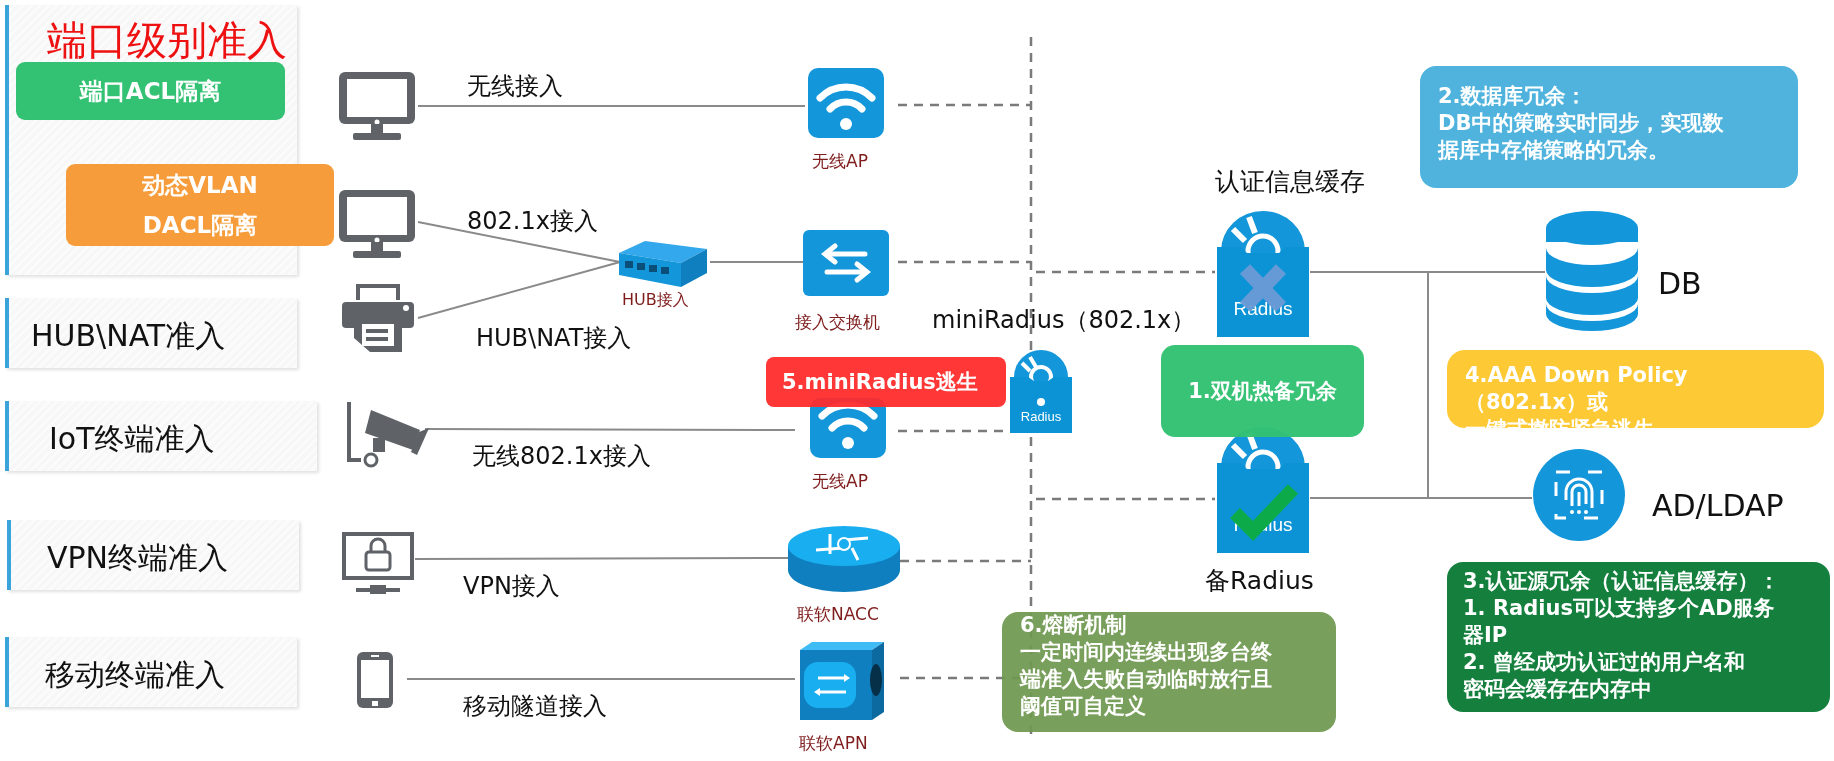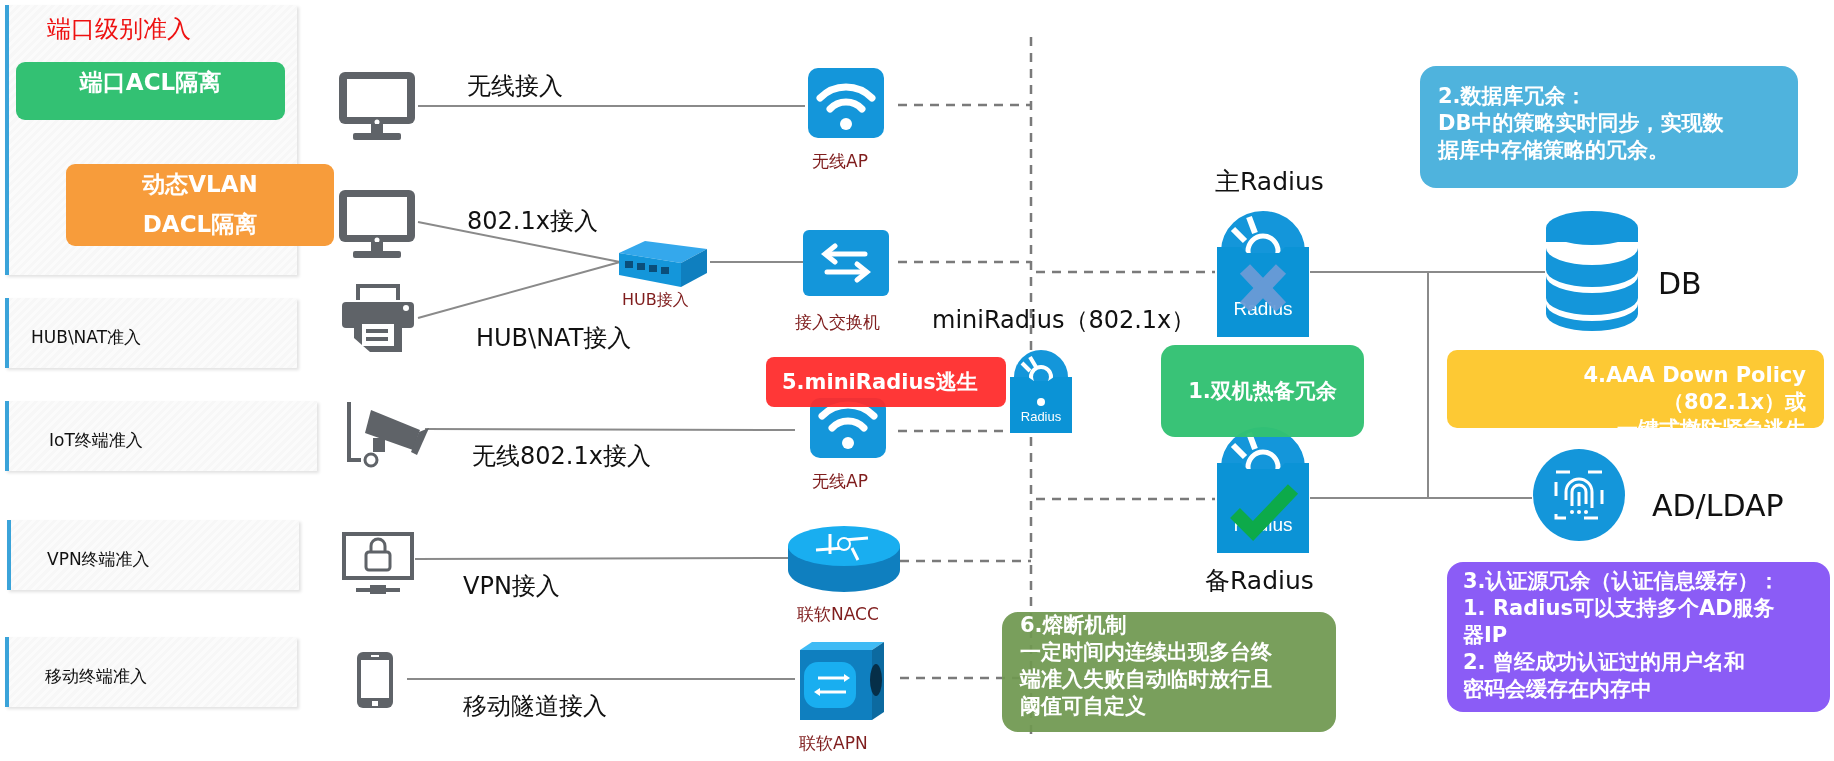--- a/index.html
+++ b/index.html
@@ -1,21 +1,21 @@
 <!DOCTYPE html>
 <html><head>
 <meta charset="utf-8">
 <style>
   html,body{margin:0;padding:0;background:#fff;}
   body{width:1834px;height:761px;position:relative;overflow:hidden;font-family:"DejaVu Sans","Liberation Sans",sans-serif;}
   .abs{position:absolute;}
   svg.lines{position:absolute;left:0;top:0;}
   .leftbox{position:absolute;background:repeating-linear-gradient(135deg,#f7f7f7 0 3px,#fbfbfb 3px 6px);border-left:4px solid #3aa3d9;box-shadow:2px 2px 3px rgba(0,0,0,0.12);}
-  .leftlabel{position:absolute;font-size:17px;color:#111;white-space:nowrap;margin-top:10px;}
-  .pill{position:absolute;border-radius:9px;color:#fff;font-weight:bold;display:flex;flex-direction:column;align-items:center;justify-content:flex-start;font-size:23px;line-height:40px;}
+  .leftlabel{position:absolute;font-size:30px;color:#111;white-space:nowrap;}
+  .pill{position:absolute;border-radius:9px;color:#fff;font-weight:bold;display:flex;flex-direction:column;align-items:center;justify-content:center;font-size:23px;line-height:40px;}
   .conn{position:absolute;font-size:24px;color:#111;white-space:nowrap;}
   .devlabel{position:absolute;font-size:17px;color:#7f1d1d;white-space:nowrap;text-align:center;}
   .note{position:absolute;border-radius:16px;color:#fff;font-weight:bold;font-size:21px;line-height:27px;padding:0 18px;box-sizing:border-box;white-space:pre-line;}
   .big{position:absolute;font-size:25px;color:#111;white-space:nowrap;}
 </style>
 </head>
 <body>
 
 <svg class="lines" width="1834" height="761">
   <g stroke="#8a8a8a" stroke-width="2" fill="none">
@@ -36,21 +36,21 @@
     <line x1="898" y1="262" x2="1031" y2="262"></line>
     <line x1="1036" y1="272" x2="1215" y2="272"></line>
     <line x1="898" y1="431" x2="1010" y2="431"></line>
     <line x1="1036" y1="499" x2="1215" y2="499"></line>
     <line x1="900" y1="561" x2="1031" y2="561"></line>
     <line x1="900" y1="678" x2="1031" y2="678"></line>
   </g>
 </svg>
 
 <div class="leftbox" style="left:5px;top:5px;width:288px;height:270px;">
-  <div class="abs" style="left:38px;top:8px;font-size:24px;color:#ee1111;">端口级别准入</div>
+  <div class="abs" style="left:38px;top:8px;font-size:40px;color:#ee1111;">端口级别准入</div>
 </div>
 <div class="pill" style="left:16px;top:62px;width:269px;height:58px;background:#33c173;">
   <span>端口ACL隔离</span>
 </div>
 <div class="pill" style="left:19px;top:164px;width:268px;height:82px;background:#f79c3b;margin-left:47px;">
   <span>动态VLAN</span>
   <span>DACL隔离</span>
 </div>
 
 <div class="leftbox" style="left:5px;top:298px;width:288px;height:70px;">
@@ -189,21 +189,21 @@
 <div class="big" style="left:932px;top:304px;font-size:24px;">miniRadius（802.1x）</div>
 <svg class="abs" style="left:1008px;top:347px;" width="66" height="86">
   <path d="M6 30 A27 27 0 0 1 60 30 L60 40 L6 40 Z" fill="#1496da"></path>
   <circle cx="33" cy="30" r="10" fill="none" stroke="#fff" stroke-width="4"></circle>
   <path d="M14 16 L22 24 M22 10 L28 20" stroke="#fff" stroke-width="4"></path>
   <path d="M2 30 L20 30 L26 34 L40 34 L46 30 L64 30 L64 86 L2 86 Z" fill="#0b93d6"></path>
   <text x="33" y="74" font-size="13" fill="#fff" text-anchor="middle" font-family="Liberation Sans, sans-serif">Radius</text>
   <circle cx="33" cy="55" r="4" fill="#fff"></circle>
 </svg>
 
-<div class="big" style="left:1215px;top:165px;">主Radius</div>
+<div class="big" style="left:1215px;top:165px;">认证信息缓存</div>
 <svg class="abs" style="left:1215px;top:207px;" width="96" height="130">
   <path d="M6 44 A42 40 0 0 1 90 44 L90 60 L6 60 Z" fill="#1496da"></path>
   <circle cx="48" cy="44" r="15" fill="none" stroke="#fff" stroke-width="5"></circle>
   <path d="M18 22 L30 34 M34 10 L40 26" stroke="#fff" stroke-width="6"></path>
   <path d="M2 40 L26 40 L32 46 L64 46 L70 40 L94 40 L94 130 L2 130 Z" fill="#0b93d6"></path>
   <text x="48" y="108" font-size="19" fill="#fff" text-anchor="middle" font-family="Liberation Sans, sans-serif">Radius</text>
   <g stroke="#6a9bd6" stroke-width="14" stroke-linecap="butt" opacity="0.95">
       <line x1="30" y1="62" x2="66" y2="100"></line>
       <line x1="66" y1="62" x2="30" y2="100"></line>
     </g>
@@ -241,23 +241,23 @@
       <circle cx="40" cy="64" r="2"></circle>
       <circle cx="47" cy="64" r="2"></circle>
       <circle cx="54" cy="64" r="2"></circle>
     </g>
 </svg>
 <div class="big" style="left:1652px;top:488px;font-size:30px;">AD/LDAP</div>
 
 <div class="note" style="left:1404px;top:66px;width:378px;height:122px;background:#4fb3dd;padding-top:17px;margin-left:16px;">2.数据库冗余：
 DB中的策略实时同步，实现数
 据库中存储策略的冗余。</div>
-<div class="note" style="left:1447px;top:350px;width:377px;height:78px;background:#fdc934;padding-top:12px;border-radius:10px;text-align:right;">4.AAA Down Policy（802.1x）或
+<div class="note" style="left:1447px;top:350px;width:377px;height:78px;background:#fdc934;padding-top:12px;border-radius:18px;">4.AAA Down Policy（802.1x）或
 一键式撤防紧急逃生</div>
-<div class="note" style="left:1447px;top:562px;width:383px;height:150px;background:#8b5cf6;padding:6px 10px 0 16px;"> 3.认证源冗余（认证信息缓存）：
+<div class="note" style="left:1447px;top:562px;width:383px;height:150px;background:#15803d;padding:6px 10px 0 16px;"> 3.认证源冗余（认证信息缓存）：
   1. Radius可以支持多个AD服务
 器IP
   2. 曾经成功认证过的用户名和
 密码会缓存在内存中</div>
 <div class="note" style="left:1161px;top:345px;width:203px;height:92px;background:rgba(51,193,115,0.97);display:flex;align-items:center;justify-content:center;padding:0;border-radius:14px;font-size:21px;">1.双机热备冗余</div>
 <div class="note" style="left:766px;top:357px;width:240px;height:50px;background:rgba(255,42,42,0.94);display:flex;align-items:center;padding:0 0 0 16px;border-radius:8px;font-size:21px;">5.miniRadius逃生</div>
 <div class="note" style="left:1002px;top:612px;width:334px;height:120px;background:rgba(111,152,80,0.93);font-size:21px;line-height:27px;">6.熔断机制
 一定时间内连续出现多台终
 端准入失败自动临时放行且
 阈值可自定义</div>

